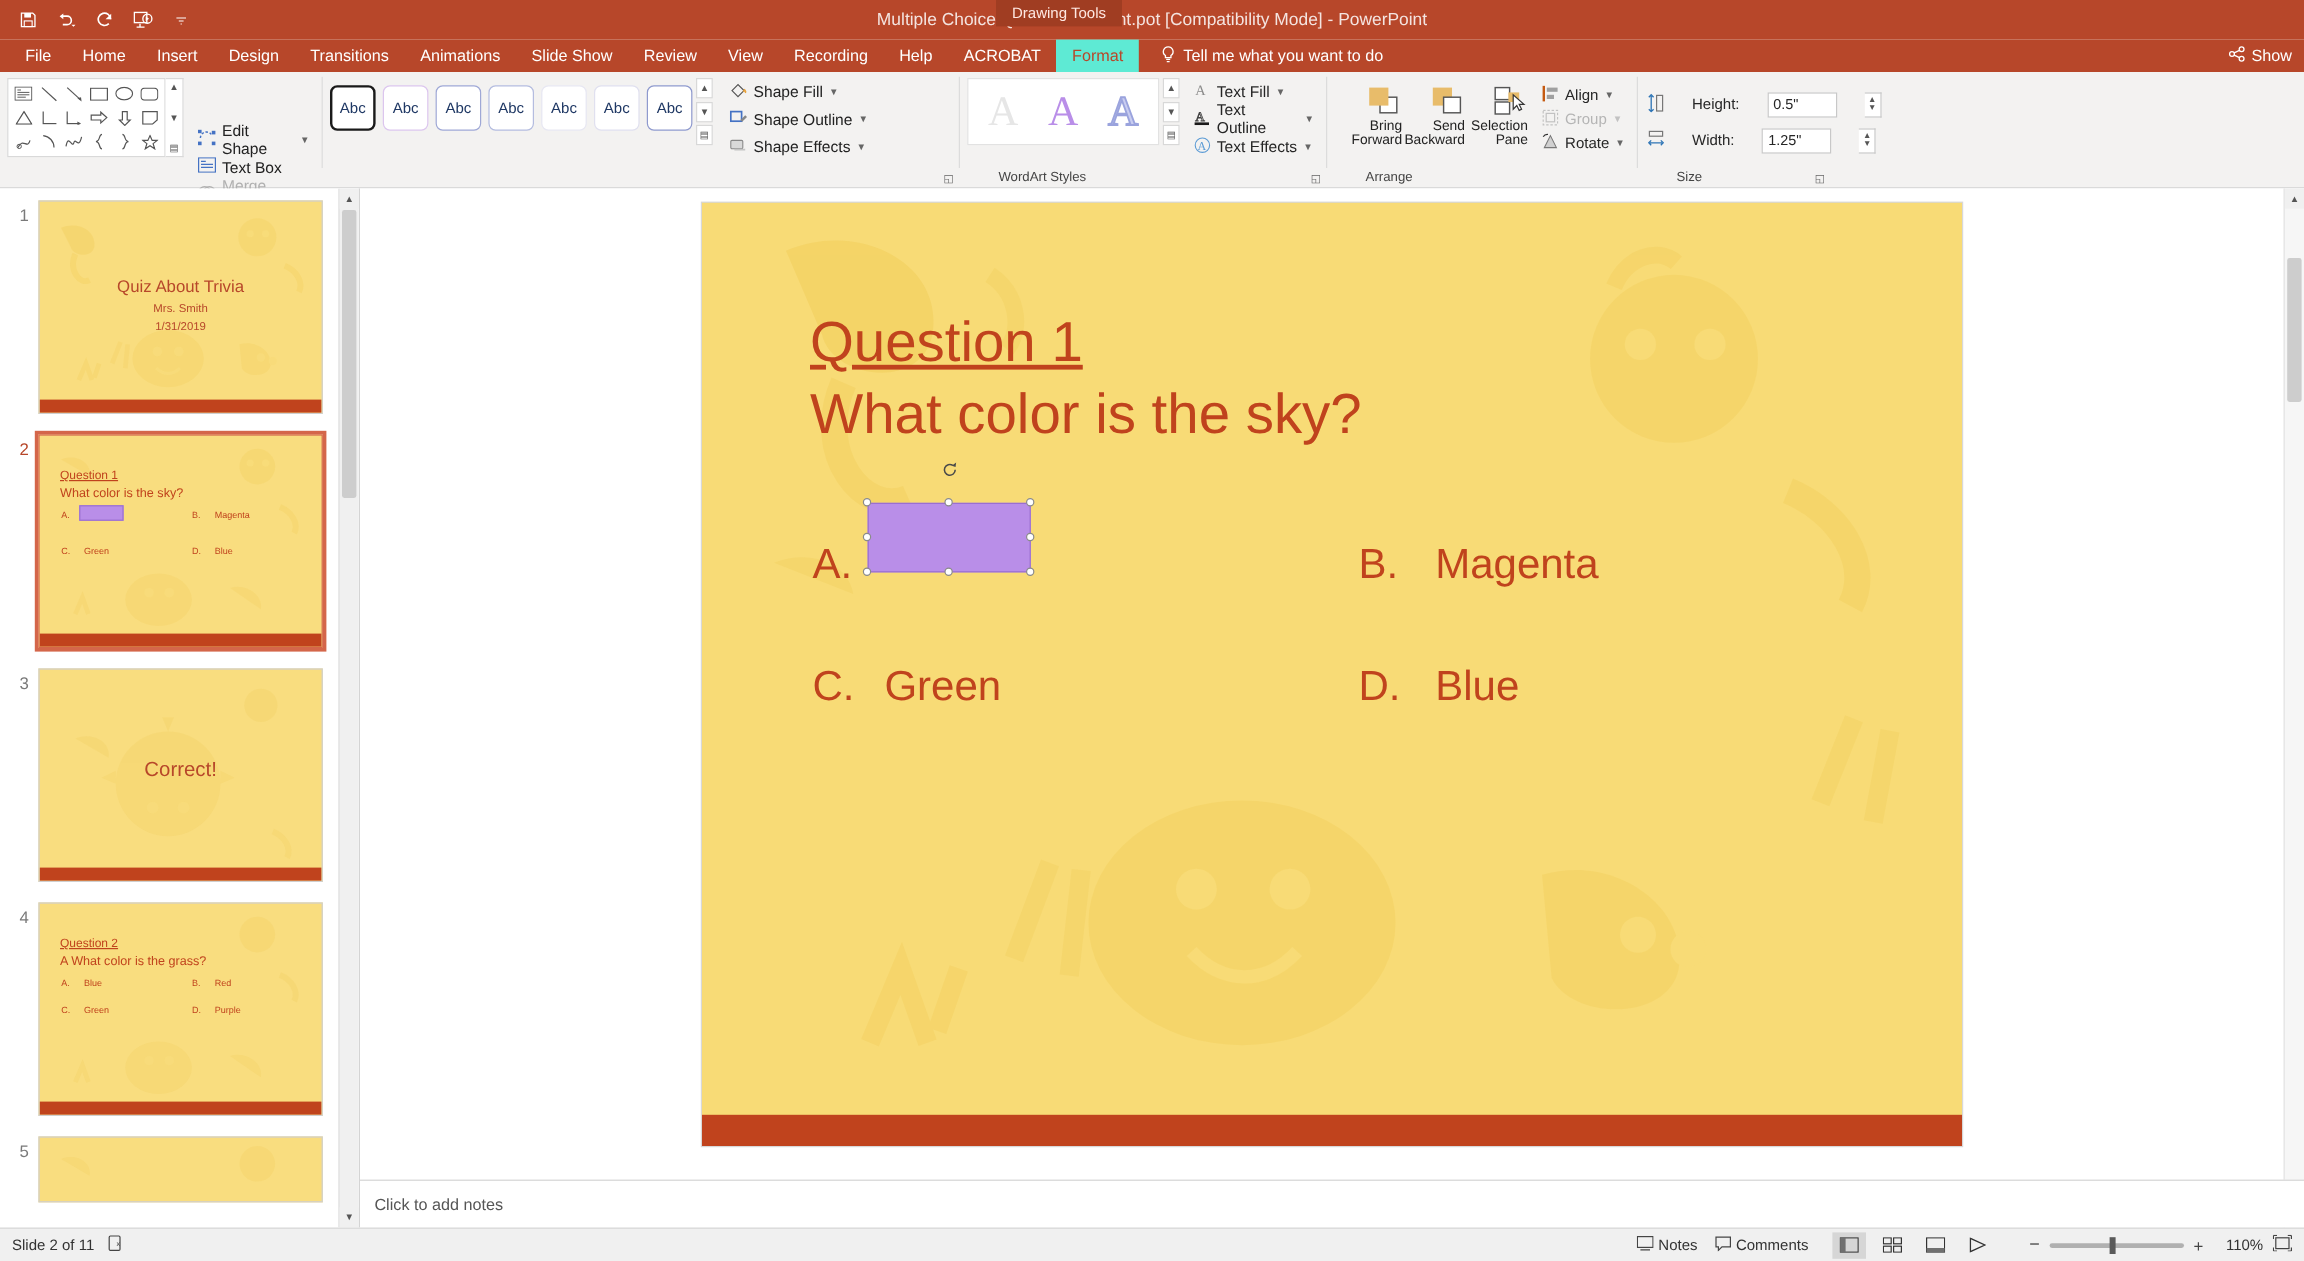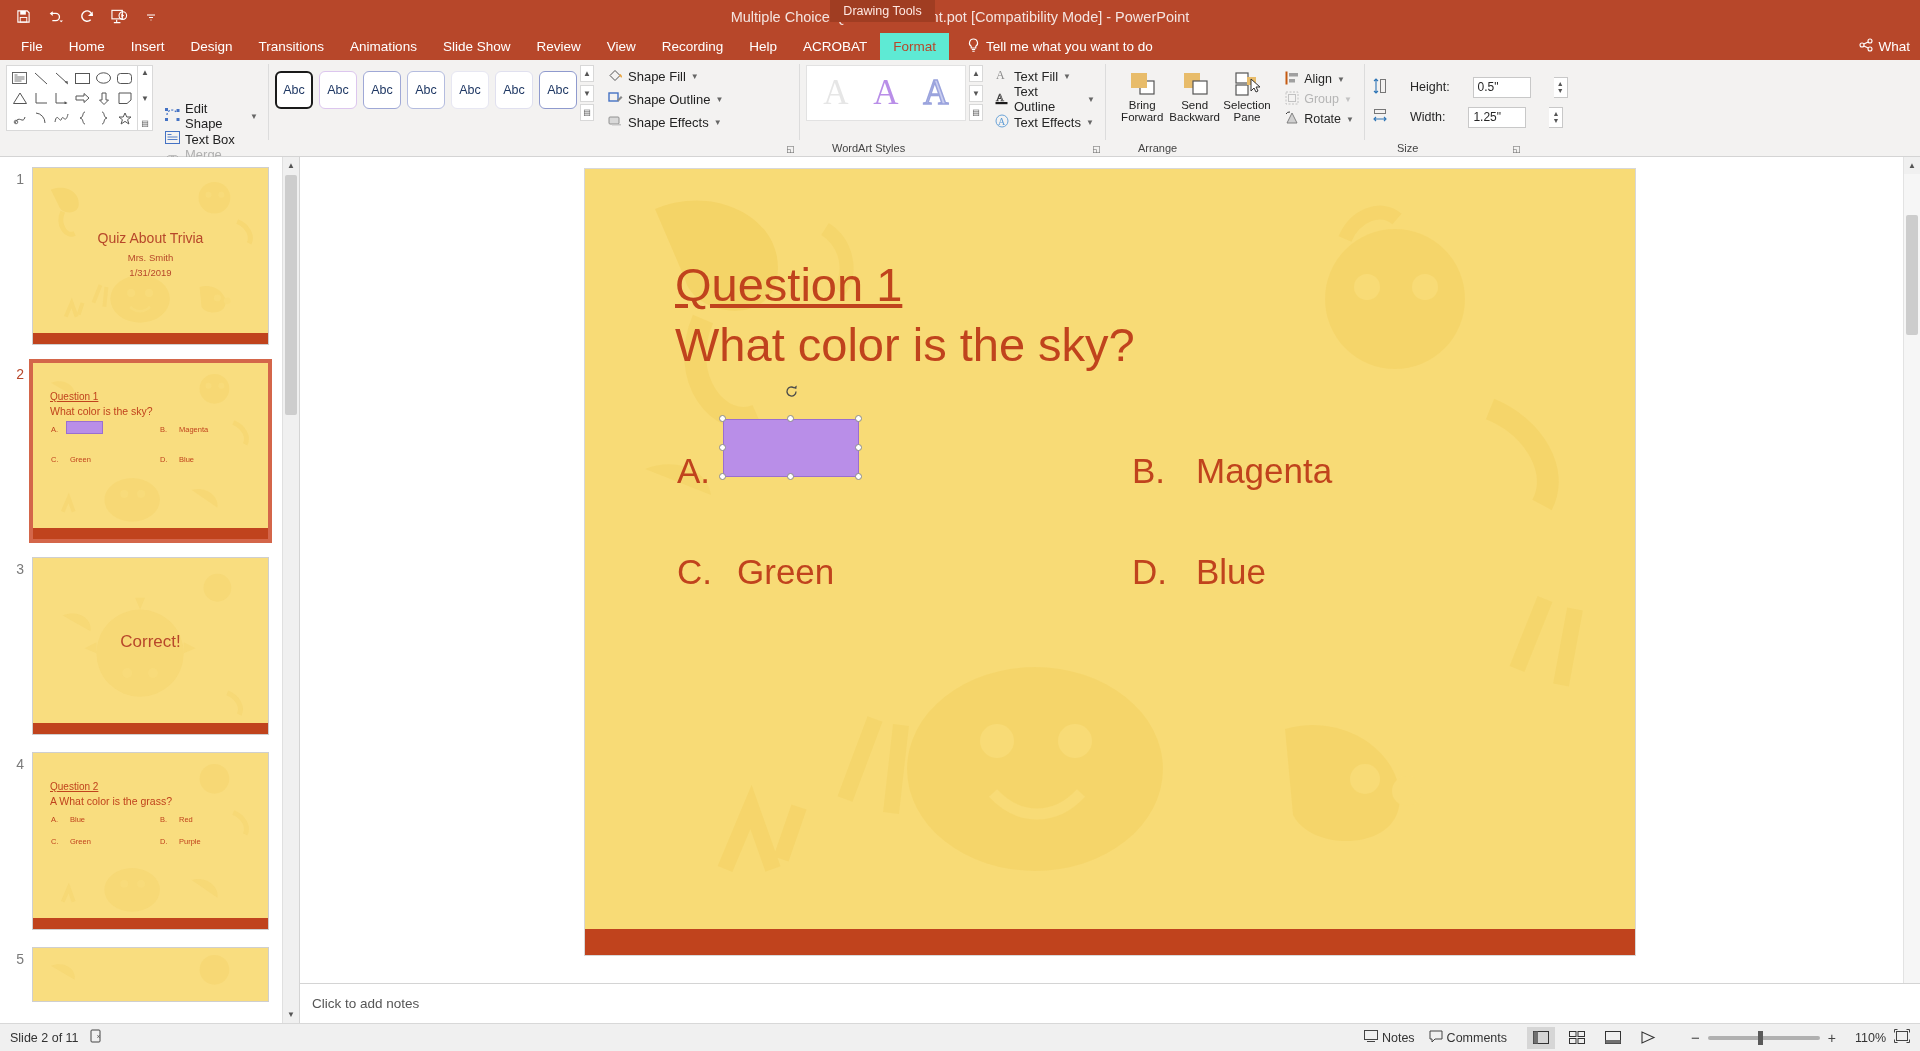--- a/index.html
+++ b/index.html
@@ -103,21 +103,21 @@
   
   .wa-gal { display:flex; gap:4px; align-items:center; padding-top:4px;
             border:1px solid #e2e2e2; background:#fff; padding:4px 6px; }
   .wa-item { width:46px; height:46px; display:flex; align-items:center; justify-content:center;
              font-size:35px; font-family:"Liberation Serif", serif; }
 
   .txt-btn { display:flex; align-items:center; gap:5px; font-size:13px; padding:2px 4px; height:22px; }
 
   
   .arr-big {
-    width:56px; display:flex; flex-direction:column; align-items:center;
+    width:56px; display:flex; flex-direction:column; align-items:flex-end;
     font-size:11.5px; color:#222; text-align:center; line-height:12px; padding-top:4px;
   }
   .arr-ico { height:30px; display:flex; align-items:center; justify-content:center; }
   .arr-small { display:flex; flex-direction:column; justify-content:flex-start; padding-top:4px;}
   .arr-row { display:flex; align-items:center; gap:5px; font-size:12.5px; height:20px; padding:0 4px;}
   .arr-row.dis { color:#b5b5b5; }
 
   
   .size-row { display:flex; align-items:center; gap:23px; height:24px; font-size:12.5px; }
   .size-field {
@@ -274,21 +274,21 @@
   </div>
   <div class="share-btn">
     <span>
       <svg width="14" height="14" viewBox="0 0 14 14">
           <circle cx="3" cy="7" r="2" fill="none" stroke="#fff" stroke-width="1.1"></circle>
           <circle cx="11" cy="3" r="2" fill="none" stroke="#fff" stroke-width="1.1"></circle>
           <circle cx="11" cy="11" r="2" fill="none" stroke="#fff" stroke-width="1.1"></circle>
           <path d="M4.8 6L9.2 4M4.8 8l4.4 2" stroke="#fff" stroke-width="1.1"></path>
         </svg>
     </span>
-    <span>What</span>
+    <span>Show</span>
   </div>
 </div>
 
 <div class="ribbon">
 
   <div class="rgroup" style="width:268px">
     <div class="rgroup-body">
       <div style="display:flex;">
         <div class="shapes-gal">
           <div class="shape-cell">

